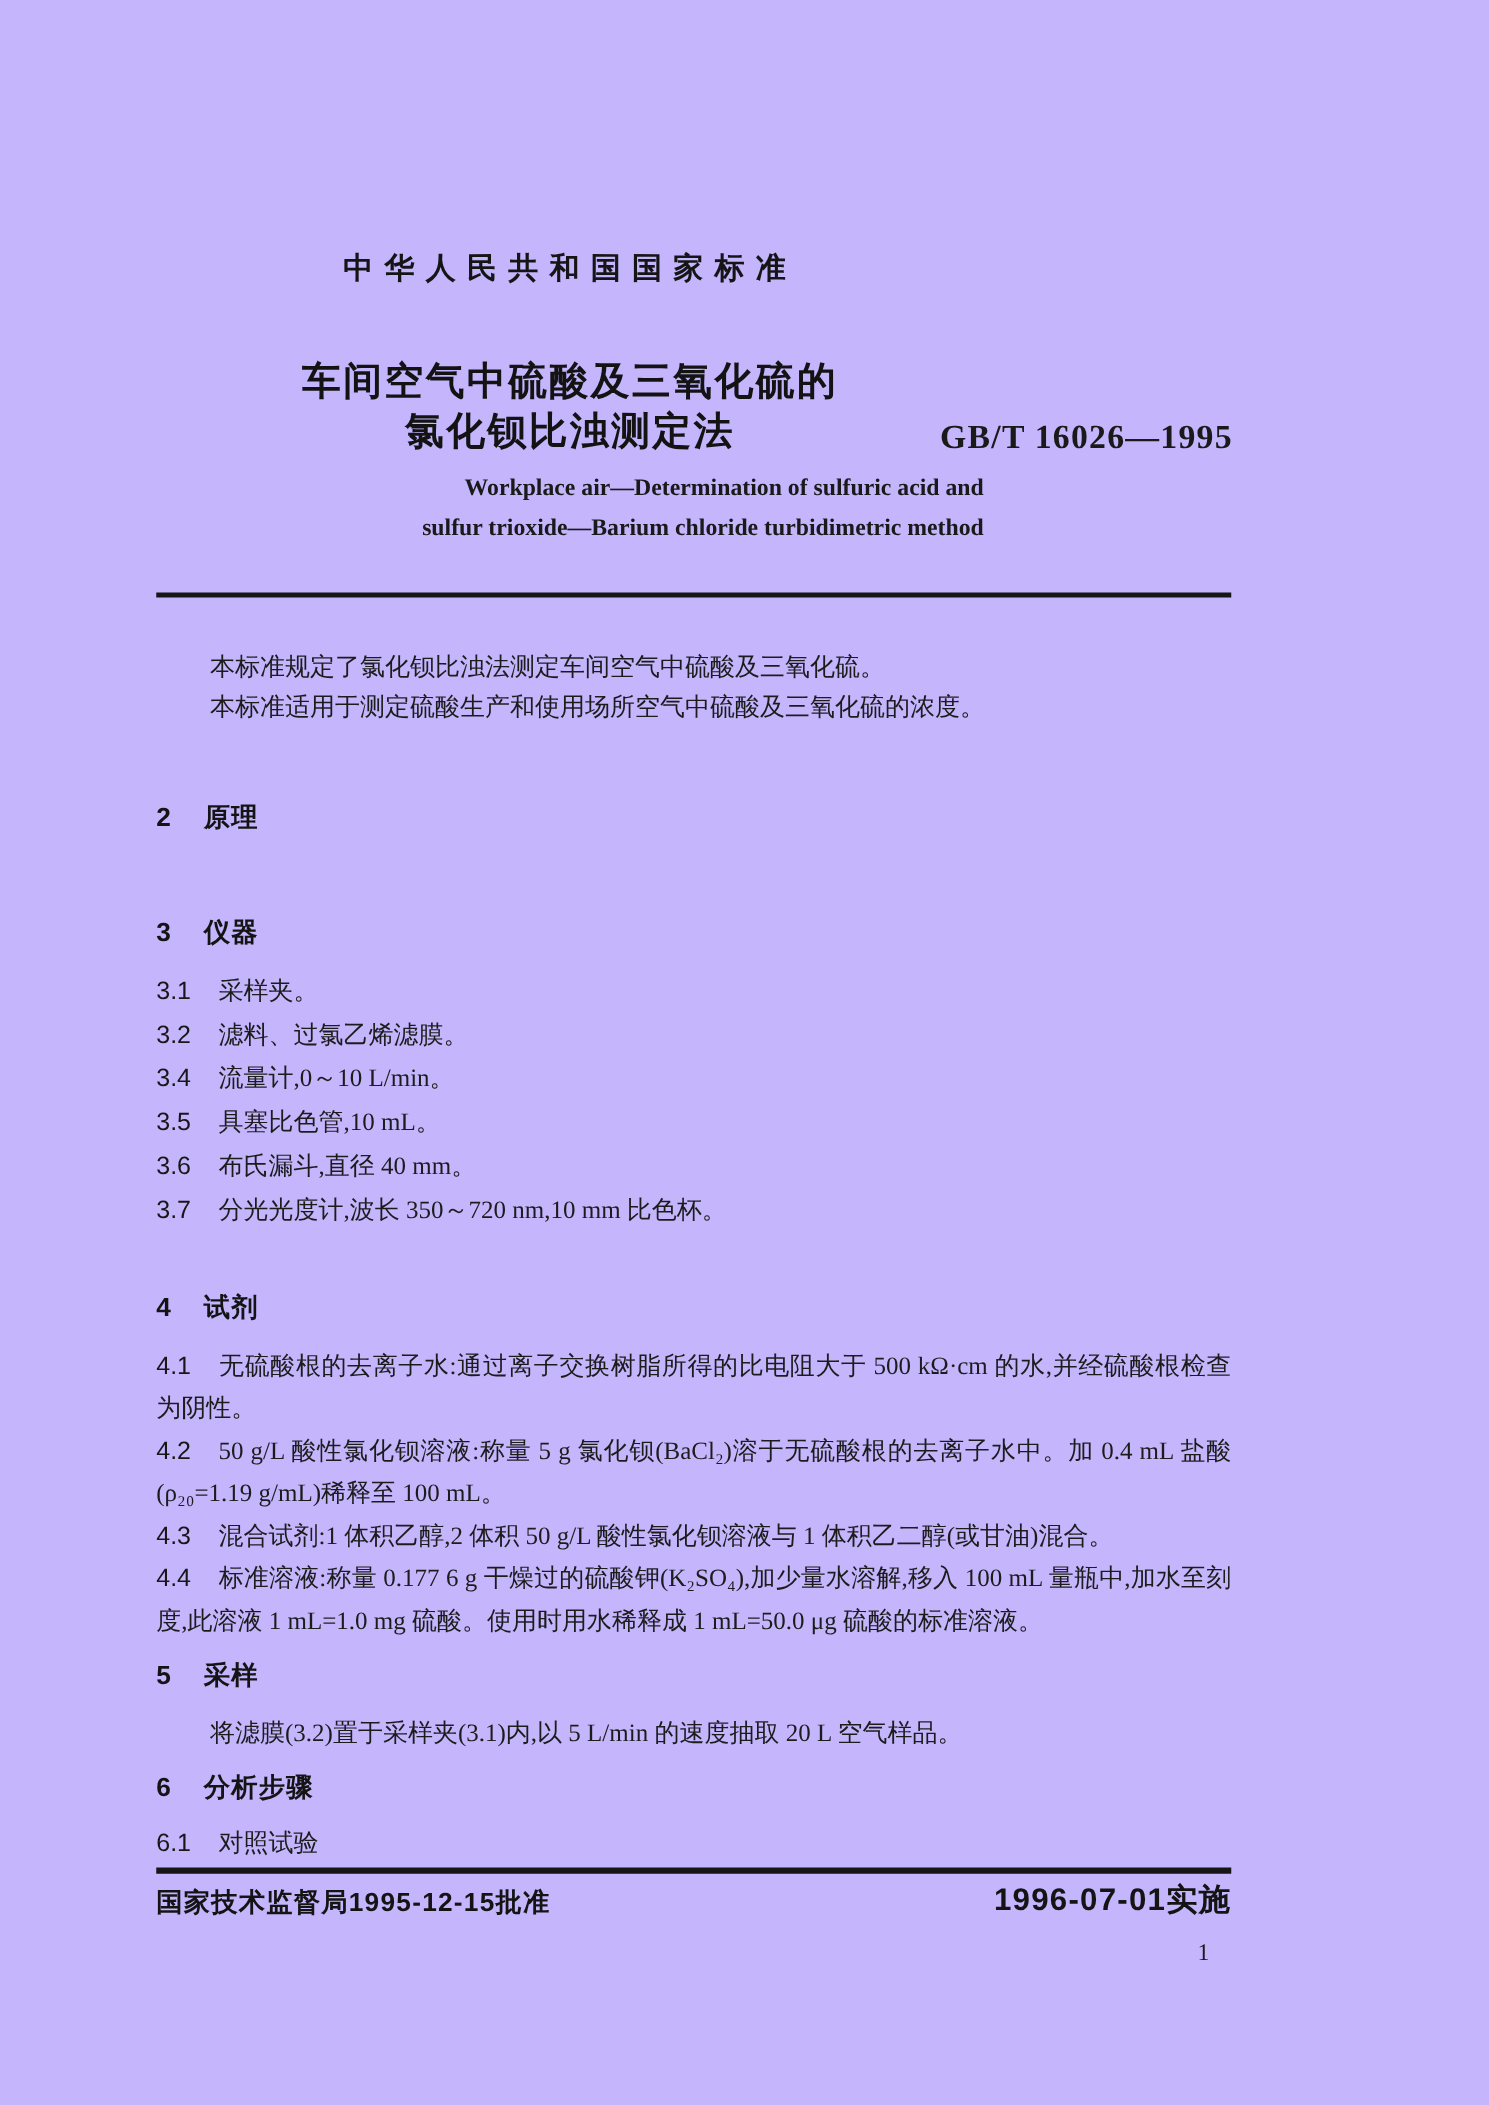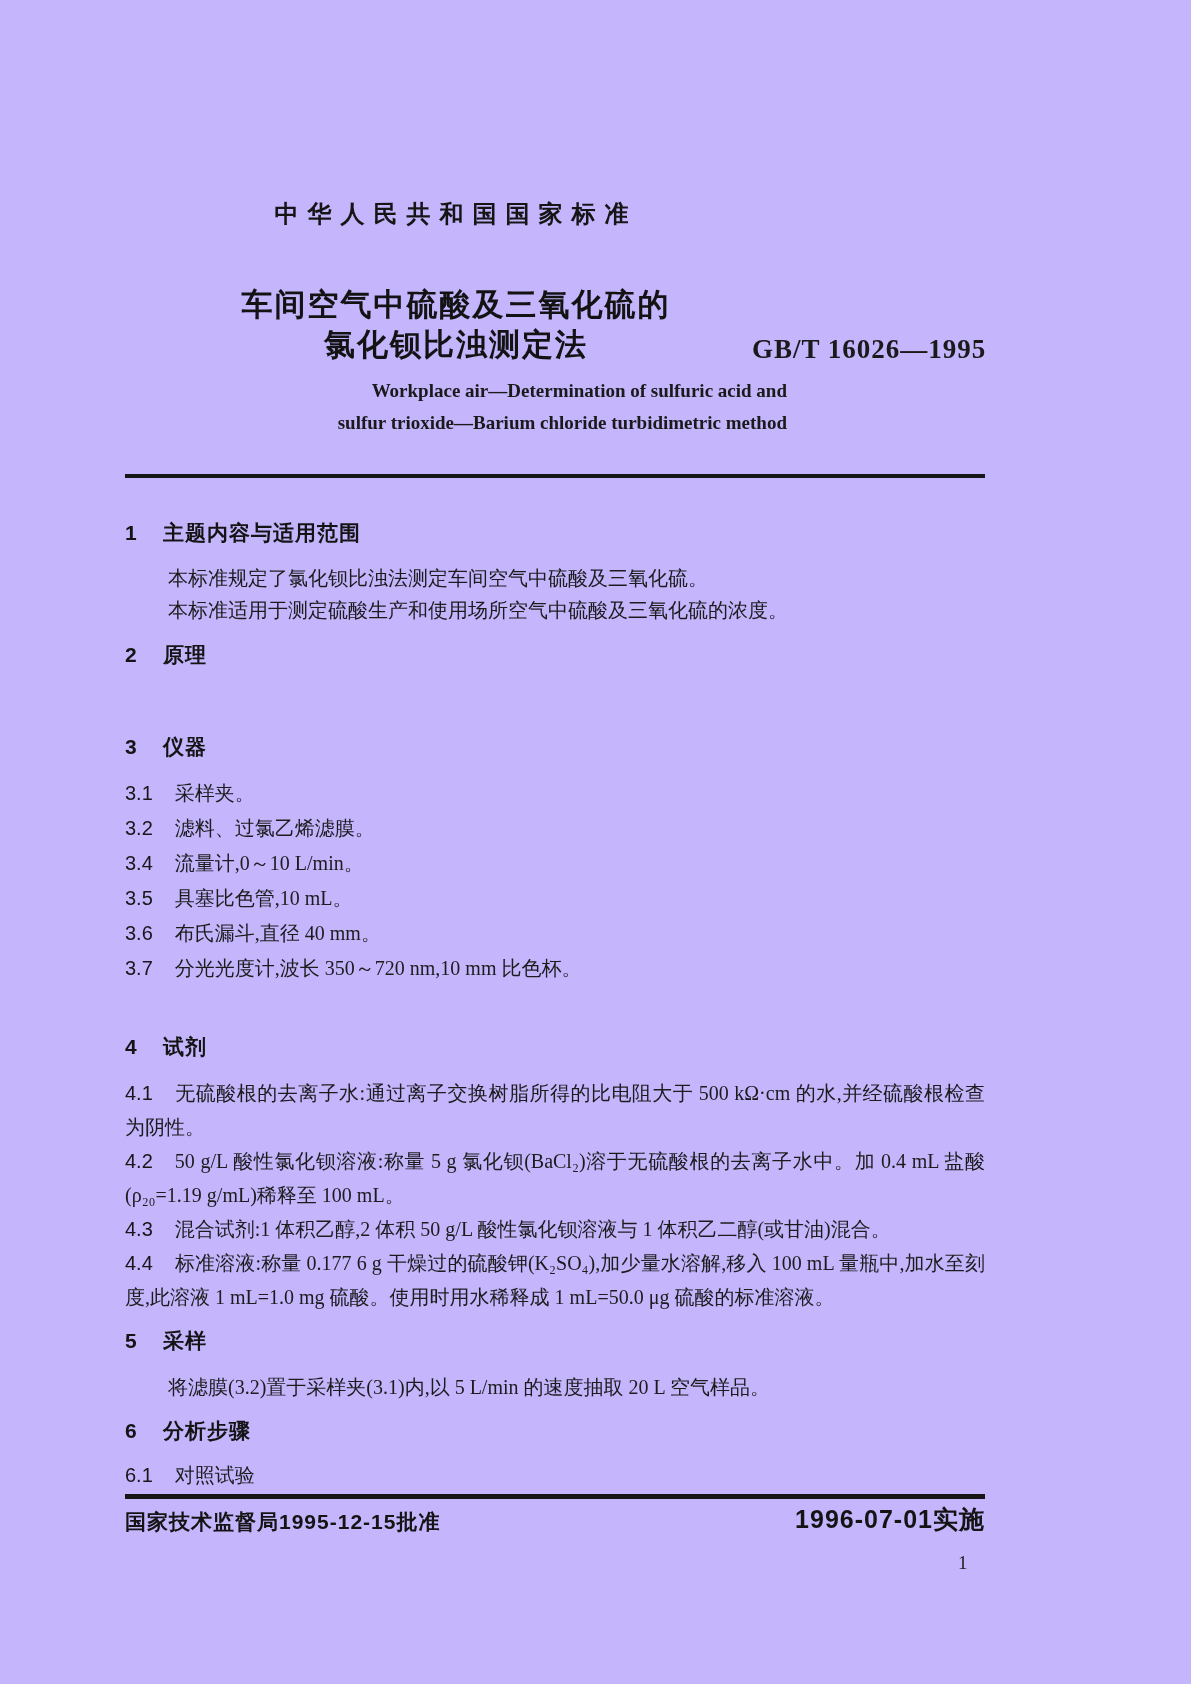--- a/index.html
+++ b/index.html
@@ -106,21 +106,20 @@
 
   <div class="std-label">中华人民共和国国家标准</div>
   <div class="title-cn title-line1">车间空气中硫酸及三氧化硫的</div>
   <div class="title-cn title-line2">氯化钡比浊测定法</div>
   <div class="std-number">GB/T 16026—1995</div>
   <div class="title-en title-en1">Workplace air—Determination of sulfuric acid and</div>
   <div class="title-en title-en2">sulfur trioxide—Barium chloride turbidimetric method</div>
   <div class="rule-top"></div>
 
   <section class="sec sec-1">
-    <h2 class="sec-heading"><span class="sec-num">1</span><span class="sec-title">主题内容与适用范围</span></h2>
     <p class="para">本标准规定了氯化钡比浊法测定车间空气中硫酸及三氧化硫。</p>
     <p class="para">本标准适用于测定硫酸生产和使用场所空气中硫酸及三氧化硫的浓度。</p>
   </section>
 
   <section class="sec sec-2">
     <h2 class="sec-heading"><span class="sec-num">2</span><span class="sec-title">原理</span></h2>
   </section>
 
   <section class="sec sec-3">
     <h2 class="sec-heading"><span class="sec-num">3</span><span class="sec-title">仪器</span></h2>

